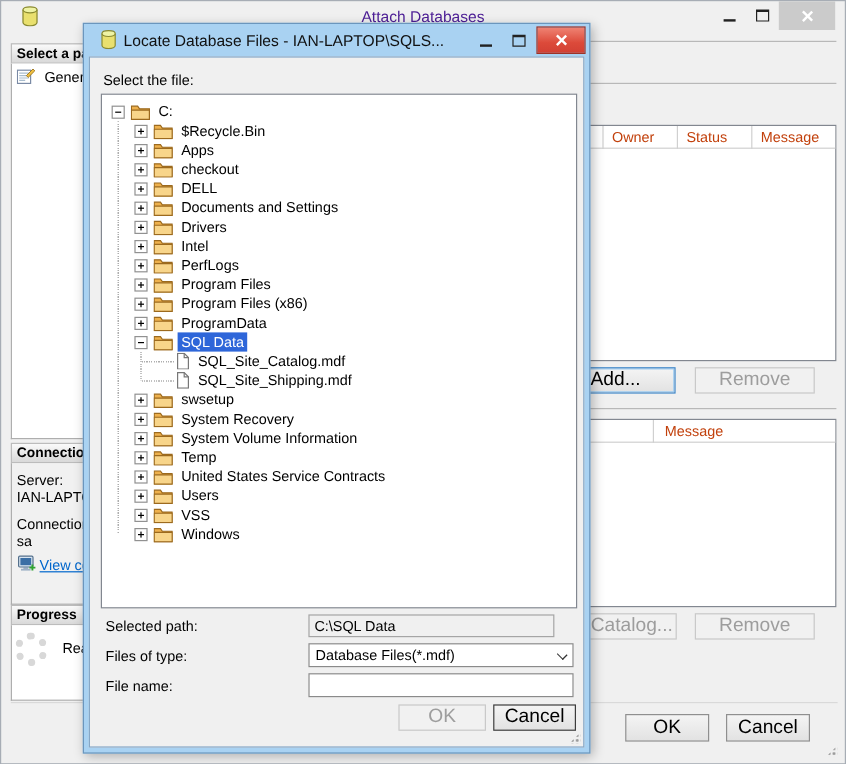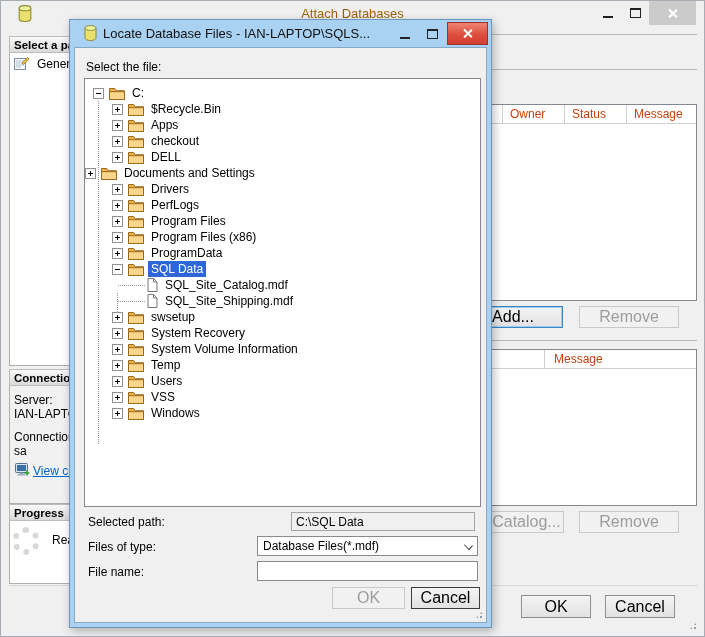--- a/index.html
+++ b/index.html
@@ -2,21 +2,21 @@
 <html><head>
 <meta charset="utf-8">
 <style>
   * { margin:0; padding:0; box-sizing:border-box; }
   html,body { background:#fff; }
   body { font-family:"Liberation Sans","DejaVu Sans",sans-serif; font-size:12px; color:#000; }
   #stage { position:relative; width:705px; height:637px; background:#f0f0f0; border:1px solid #a7adb5; overflow:hidden; }
   .hline { position:absolute; height:1px; background:#b8b8b8; }
 
   
-  .win-title { position:absolute; top:5px; left:0; width:100%; text-align:center; font-size:13px; color:#a16207; }
+  .win-title { position:absolute; top:5px; left:0; width:100%; text-align:center; font-size:13px; color:#4c1d95; }
   .win-icon { position:absolute; left:17px; top:4px; }
   .cap-btn { position:absolute; top:0; height:24px; width:29px; display:flex; align-items:center; justify-content:center; }
   .glyph-min { width:10px; height:2px; background:#222; margin-top:8px; }
   .glyph-max { width:11px; height:10px; border:1px solid #222; border-top-width:2px; background:transparent; }
   .cap-close-inactive { left:648px; width:47px; background:#cbcbcb; }
   .xmark { position:relative; width:11px; height:11px; }
   .xmark::before,.xmark::after { content:""; position:absolute; left:5px; top:0; width:1.6px; height:11px; background:#fff; }
   .xmark::before { transform:rotate(45deg); }
   .xmark::after { transform:rotate(-45deg); }
 
@@ -230,39 +230,49 @@
           <div class="trow" style="padding-left: 27px;">
             <span class="eb plus"></span>
             <span class="ticon">
               <svg width="16" height="13" viewBox="0 0 16 13">
                 <path d="M0.5 1.5h5.2l1.6 2.2h8.2v8.8h-15z" fill="#eeb14d" stroke="#9c6a1e"></path>
                 <path d="M0.5 4.7h15v7.8h-15z" fill="#f8d58a" stroke="#9c6a1e"></path>
               </svg>
             </span>
             <span class="tlabel">DELL</span>
           </div>
-          <div class="trow" style=" text-align: center;">
+          <div class="trow" style="padding-left: 27px; text-align: center;">
             <span class="eb plus"></span>
             <span class="ticon">
               <svg width="16" height="13" viewBox="0 0 16 13">
                 <path d="M0.5 1.5h5.2l1.6 2.2h8.2v8.8h-15z" fill="#eeb14d" stroke="#9c6a1e"></path>
                 <path d="M0.5 4.7h15v7.8h-15z" fill="#f8d58a" stroke="#9c6a1e"></path>
               </svg>
             </span>
             <span class="tlabel">Documents and Settings</span>
           </div>
           <div class="trow" style="padding-left: 27px;">
             <span class="eb plus"></span>
             <span class="ticon">
               <svg width="16" height="13" viewBox="0 0 16 13">
                 <path d="M0.5 1.5h5.2l1.6 2.2h8.2v8.8h-15z" fill="#eeb14d" stroke="#9c6a1e"></path>
                 <path d="M0.5 4.7h15v7.8h-15z" fill="#f8d58a" stroke="#9c6a1e"></path>
               </svg>
             </span>
             <span class="tlabel">Drivers</span>
+          </div>
+          <div class="trow" style="padding-left: 27px;">
+            <span class="eb plus"></span>
+            <span class="ticon">
+              <svg width="16" height="13" viewBox="0 0 16 13">
+                <path d="M0.5 1.5h5.2l1.6 2.2h8.2v8.8h-15z" fill="#eeb14d" stroke="#9c6a1e"></path>
+                <path d="M0.5 4.7h15v7.8h-15z" fill="#f8d58a" stroke="#9c6a1e"></path>
+              </svg>
+            </span>
+            <span class="tlabel">Intel</span>
           </div>
           <div class="trow" style="padding-left: 27px;">
             <span class="eb plus"></span>
             <span class="ticon">
               <svg width="16" height="13" viewBox="0 0 16 13">
                 <path d="M0.5 1.5h5.2l1.6 2.2h8.2v8.8h-15z" fill="#eeb14d" stroke="#9c6a1e"></path>
                 <path d="M0.5 4.7h15v7.8h-15z" fill="#f8d58a" stroke="#9c6a1e"></path>
               </svg>
             </span>
             <span class="tlabel">PerfLogs</span>
@@ -370,20 +380,30 @@
             <span class="tlabel">Temp</span>
           </div>
           <div class="trow" style="padding-left: 27px;">
             <span class="eb plus"></span>
             <span class="ticon">
               <svg width="16" height="13" viewBox="0 0 16 13">
                 <path d="M0.5 1.5h5.2l1.6 2.2h8.2v8.8h-15z" fill="#eeb14d" stroke="#9c6a1e"></path>
                 <path d="M0.5 4.7h15v7.8h-15z" fill="#f8d58a" stroke="#9c6a1e"></path>
               </svg>
             </span>
+            <span class="tlabel">United States Service Contracts</span>
+          </div>
+          <div class="trow" style="padding-left: 27px;">
+            <span class="eb plus"></span>
+            <span class="ticon">
+              <svg width="16" height="13" viewBox="0 0 16 13">
+                <path d="M0.5 1.5h5.2l1.6 2.2h8.2v8.8h-15z" fill="#eeb14d" stroke="#9c6a1e"></path>
+                <path d="M0.5 4.7h15v7.8h-15z" fill="#f8d58a" stroke="#9c6a1e"></path>
+              </svg>
+            </span>
             <span class="tlabel">Users</span>
           </div>
           <div class="trow" style="padding-left: 27px;">
             <span class="eb plus"></span>
             <span class="ticon">
               <svg width="16" height="13" viewBox="0 0 16 13">
                 <path d="M0.5 1.5h5.2l1.6 2.2h8.2v8.8h-15z" fill="#eeb14d" stroke="#9c6a1e"></path>
                 <path d="M0.5 4.7h15v7.8h-15z" fill="#f8d58a" stroke="#9c6a1e"></path>
               </svg>
             </span>
@@ -395,21 +415,21 @@
               <svg width="16" height="13" viewBox="0 0 16 13">
                 <path d="M0.5 1.5h5.2l1.6 2.2h8.2v8.8h-15z" fill="#eeb14d" stroke="#9c6a1e"></path>
                 <path d="M0.5 4.7h15v7.8h-15z" fill="#f8d58a" stroke="#9c6a1e"></path>
               </svg>
             </span>
             <span class="tlabel">Windows</span>
           </div>
         </div>
 
       <span class="lbl" style="left:13px; top:467px;">Selected path:</span>
-      <input class="field" style="left: 182px; top: 464px; width: 184px; margin-left: 34px;" readonly="" value="C:\SQL Data">
+      <input class="field" style="left: 182px; top: 464px; width: 205px;" readonly="" value="C:\SQL Data">
 
       <span class="lbl" style="left:13px; top:492px;">Files of type:</span>
       <div class="combo" style="left:182px; top:488px; width:221px;">
         <span>Database Files(*.mdf)</span>
         <span class="chev"></span>
       </div>
 
       <span class="lbl" style="left:13px; top:517px;">File name:</span>
       <input class="textbox" style="left: 182px; top: 513px; width: 221px;" value="">
 

